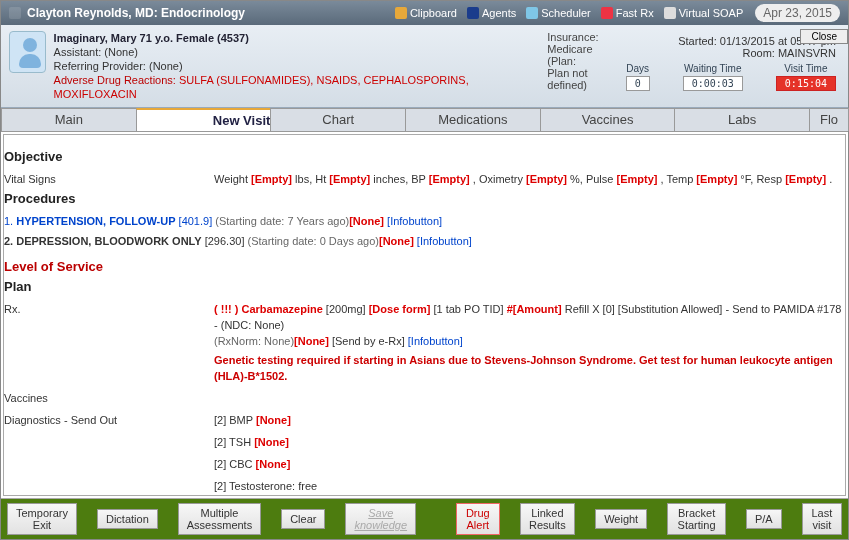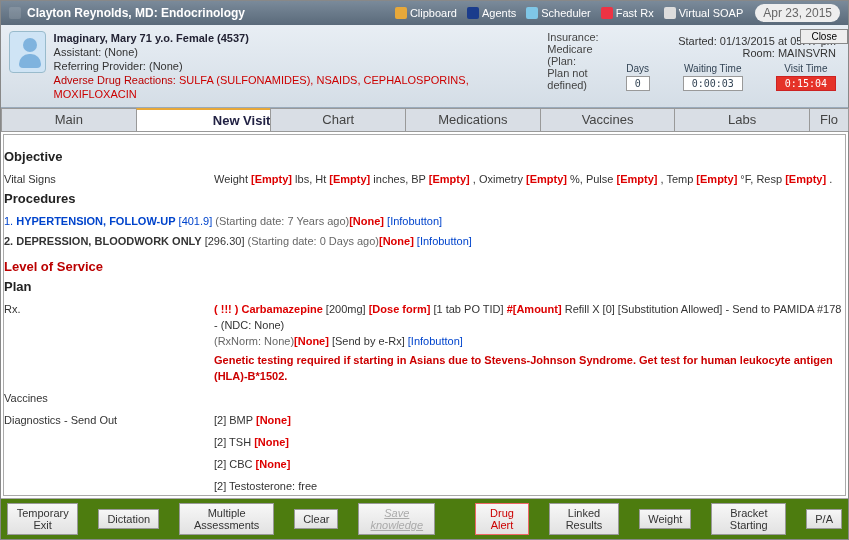--- a/index.html
+++ b/index.html
@@ -183,15 +183,16 @@
     <button class="btn">Dictation</button>
     <button class="btn">Multiple Assessments</button>
     <button class="btn">Clear</button>
     <button class="btn disabled">Save knowledge</button>
     <span class="gap"></span>
     <button class="btn alert">Drug Alert</button>
     <button class="btn">Linked Results</button>
     <button class="btn">Weight</button>
     <button class="btn">Bracket Starting</button>
     <button class="btn">P/A</button>
+    <button class="btn">Last visit</button>
   </div>
 
 </div>
 
 </body></html>

